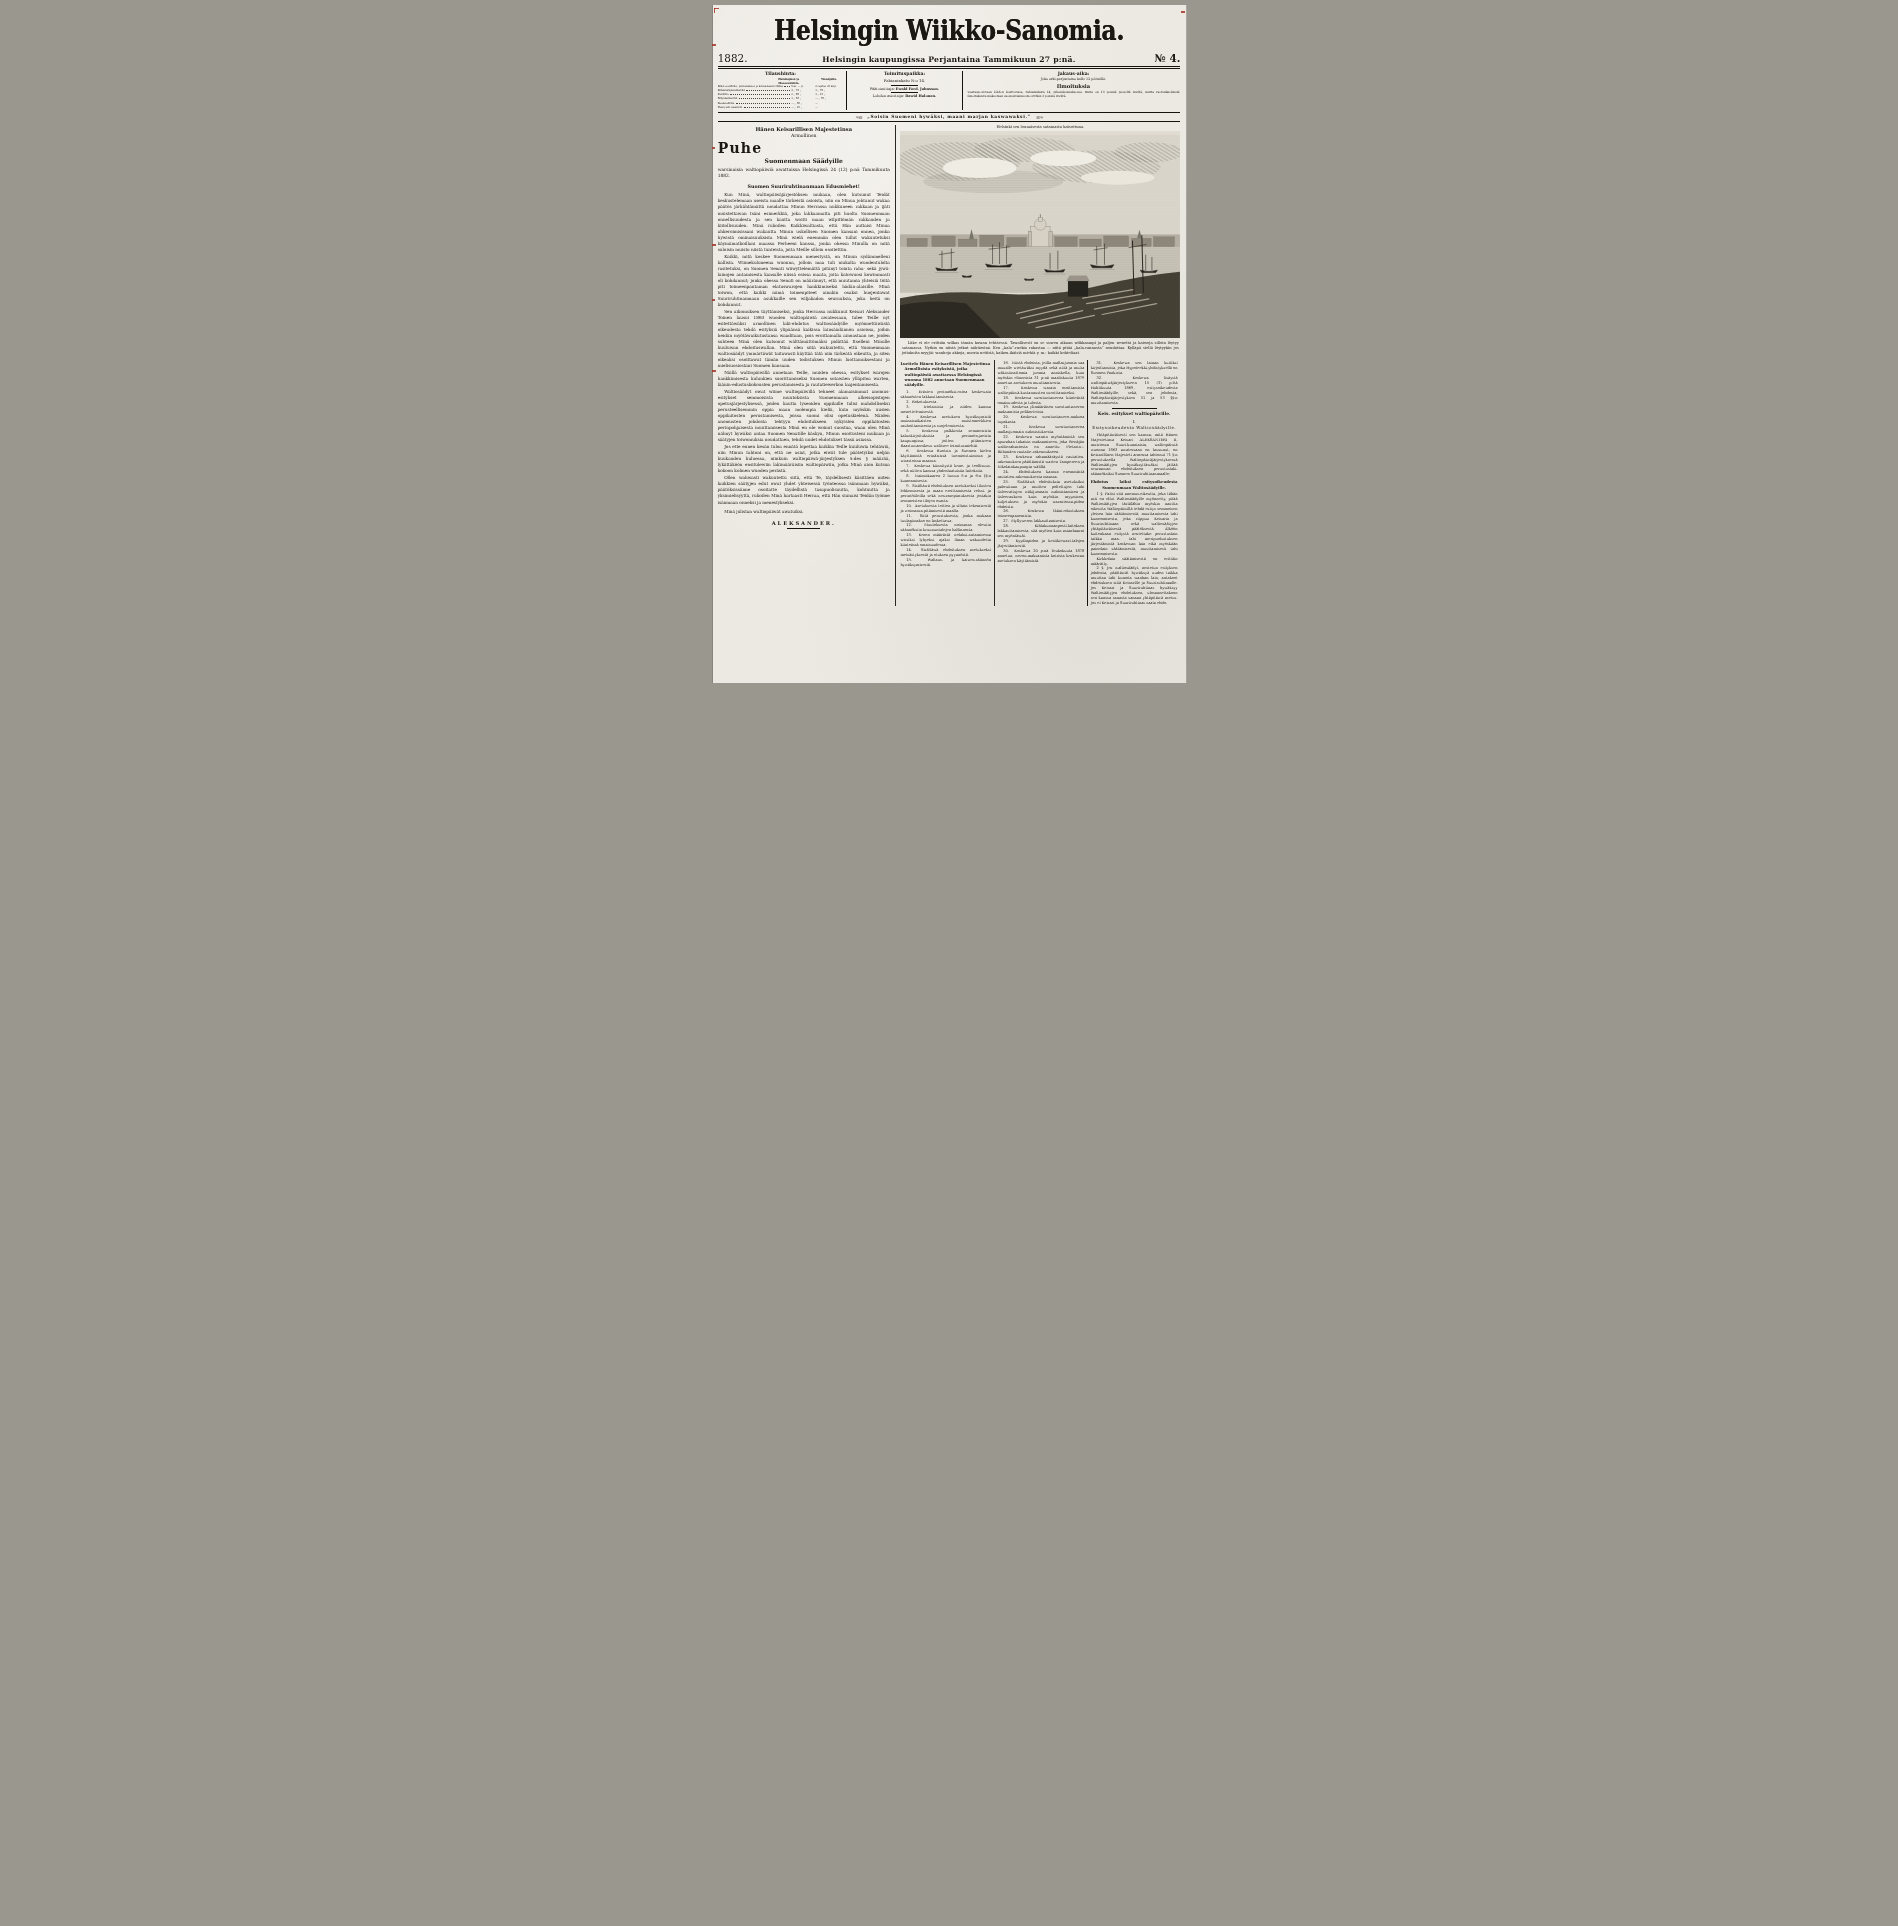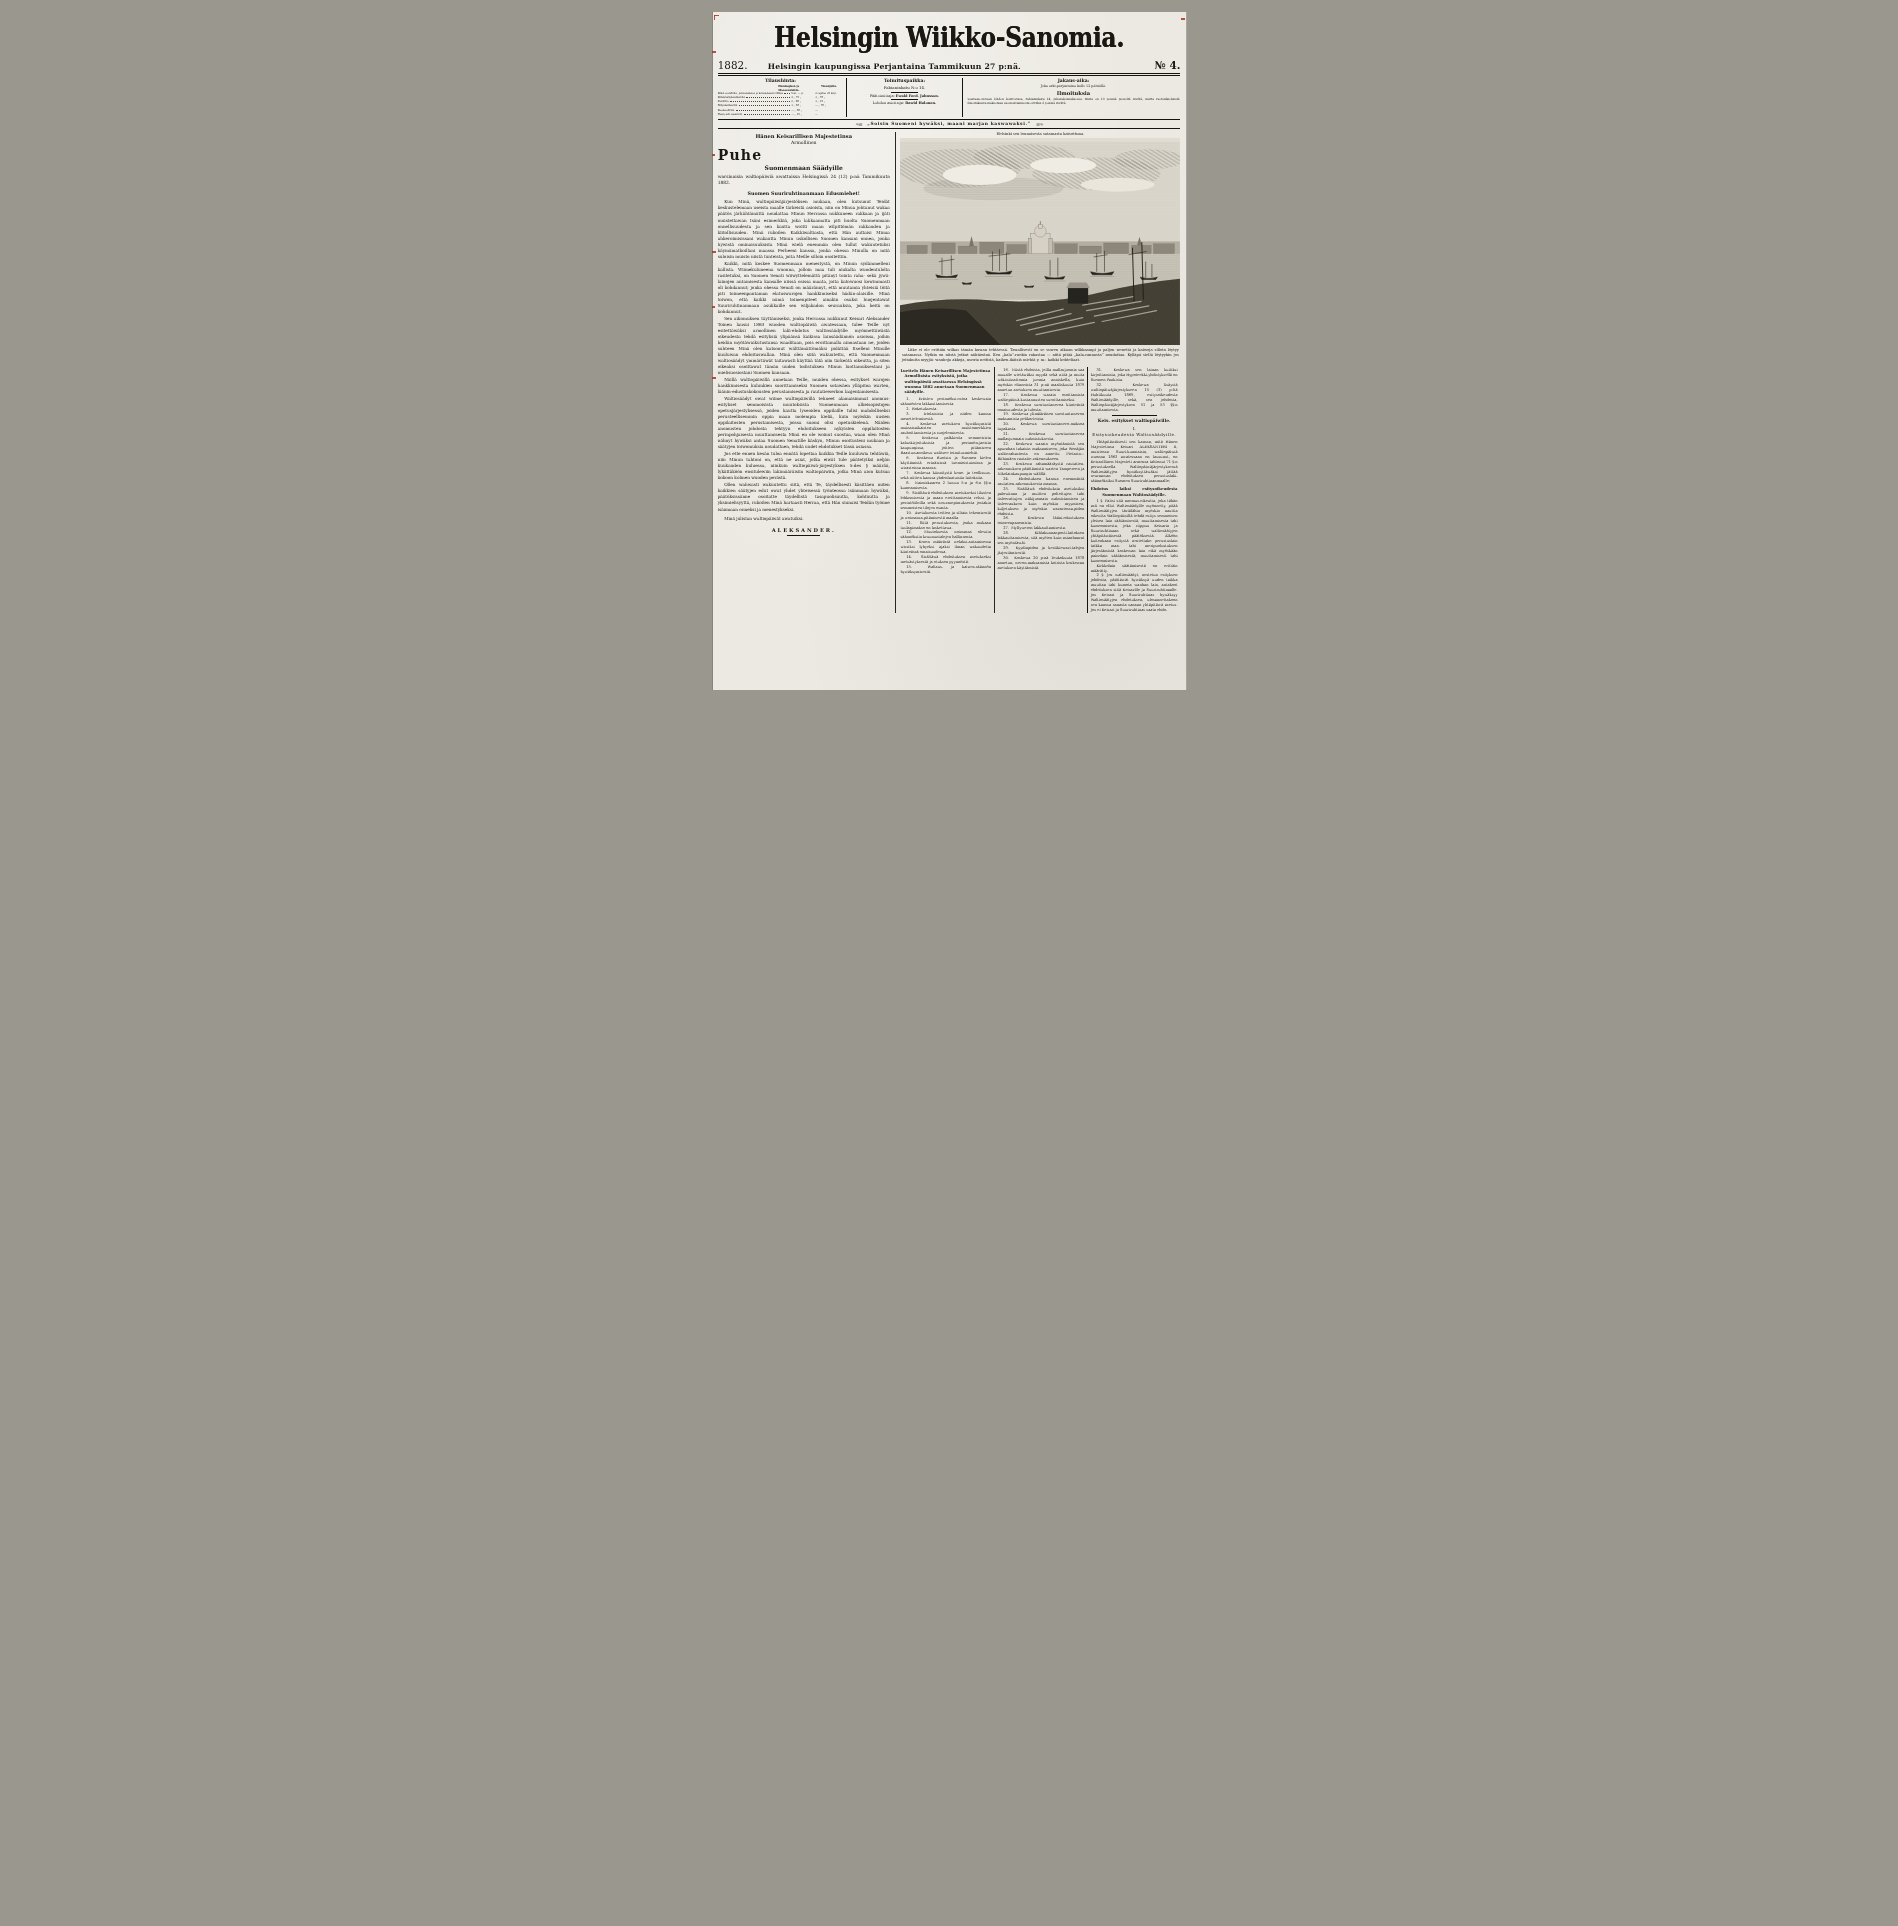--- a/index.html
+++ b/index.html
@@ -1,17 +1,17 @@
 <!DOCTYPE html>
 <html style="font-size:6.2px"><head>
 <meta charset="utf-8">
 <title>Helsingin Wiikko-Sanomia 1882 № 4</title>
 <style>
   html,body{margin:0;padding:0;background:#9a978f;}
-  .page{position:relative;width:475px;min-height:678px;margin:12px auto;box-sizing:border-box;
+  .page{position:relative;width:475px;min-height:678px;margin:5px auto;box-sizing:border-box;
         background:#ece9e2;color:#1b1813;font-family:"DejaVu Serif", serif;
         padding:1.5px 6.2px 5.4px;overflow:hidden;
         background-image:radial-gradient(ellipse at 30% 20%, rgba(255,255,255,.35), rgba(0,0,0,0) 60%),
                          radial-gradient(ellipse at 80% 80%, rgba(90,85,70,.08), rgba(0,0,0,0) 55%);}
   .page::before{content:"";position:absolute;left:0;top:0;bottom:0;width:0.8px;background:#35322b;opacity:.55;}
   .page::after{content:"";position:absolute;right:0;top:0;bottom:0;width:0.8px;background:#35322b;opacity:.35;}
 
   
   .redmark{position:absolute;background:#a83226;opacity:.85;z-index:5;}
   .rm1{left:2.3px;top:3.1px;width:5.4px;height:1.2px;}
@@ -22,21 +22,21 @@
   .rm5{left:0.8px;top:294px;width:3.1px;height:1.5px;}
   .rm6{left:0.8px;top:365px;width:3.5px;height:1.5px;}
   .rm7{right:1.2px;top:6.2px;width:3.9px;height:1.5px;}
 
   
   .mast-title{margin:0;text-align:center;font-size:23.5px;font-weight:bold;letter-spacing:-0.4px;
               line-height:1;padding:13px 0 9.2px;transform:scaleY(1.22);transform-origin:50% 60%;
               text-shadow:0.2px 0 0 #1b1813;}
   .date-row{display:flex;align-items:baseline;margin-top:0;}
   .year{width:50px;font-size:10.4px;font-weight:normal;}
-  .dateline{flex:1;font-size:7.7px;font-weight:600;letter-spacing:0.2px;}
+  .dateline{flex:1;text-align:center;font-size:7.7px;font-weight:600;letter-spacing:0.2px;}
   .issue{width:50px;text-align:right;font-size:10.4px;font-weight:bold;}
   .rule-double{border-top:1.5px solid #15130f;border-bottom:0.6px solid #15130f;height:1.2px;margin-top:1.9px;}
 
   
   .info-row{display:flex;align-items:stretch;padding:1.5px 0 1.9px;}
   .ibox{box-sizing:border-box;}
   .box-sub{width:28%;padding-right:3.1px;border-right:1.5px double #15130f;}
   .box-office{width:25%;text-align:center;padding:0 3.9px;border-right:0.6px solid #15130f;}
   .box-dist{flex:1;text-align:center;padding-left:3.9px;}
   .ibox-title{text-align:center;font-weight:bold;font-size:4.6px;margin:0.4px 0 0.8px;}

